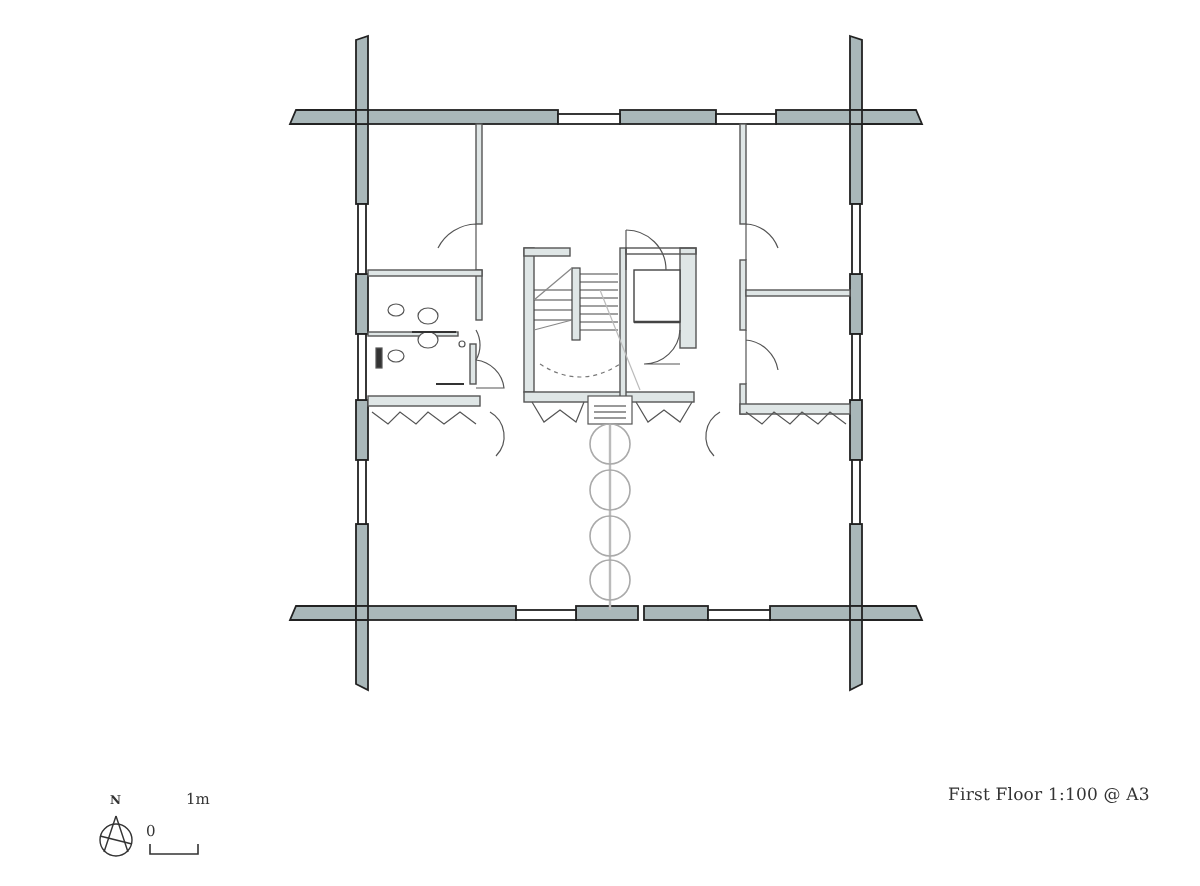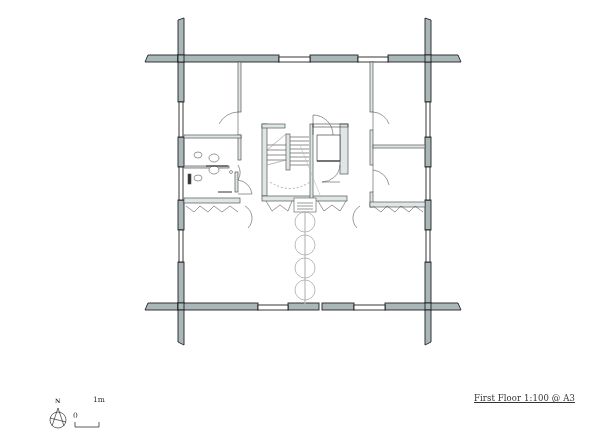--- a/index.html
+++ b/index.html
@@ -1,18 +1,18 @@
 <!DOCTYPE html>
 <html><head>
 <meta charset="utf-8">
 <style>
   html, body { margin: 0; padding: 0; background: #ffffff; }
   body { width: 600px; height: 443px; position: relative; overflow: hidden; font-family: "DejaVu Serif", serif; }
   #plan { position: absolute; left: 0; top: 0; width: 600px; height: 443px; }
-  .caption { position: absolute; left: 474px; top: 393px; font-size: 8.5px; color: #333; text-decoration: underline; letter-spacing: 0.1px; white-space: nowrap; }
+  .caption { position: absolute; left: 474px; top: 393px; font-size: 8.5px; color: #333; letter-spacing: 0.1px; white-space: nowrap; }
   .scale-label { position: absolute; font-size: 7.5px; color: #333; }
 </style>
 </head>
 <body>
 
 <svg id="plan" viewBox="0 0 600 443" xmlns="http://www.w3.org/2000/svg">
   <g fill="#a9b7b9" stroke="#222" stroke-width="0.9">
 
     <g>
       <polygon points="148,55 178,55 178,62 145,62"></polygon>

